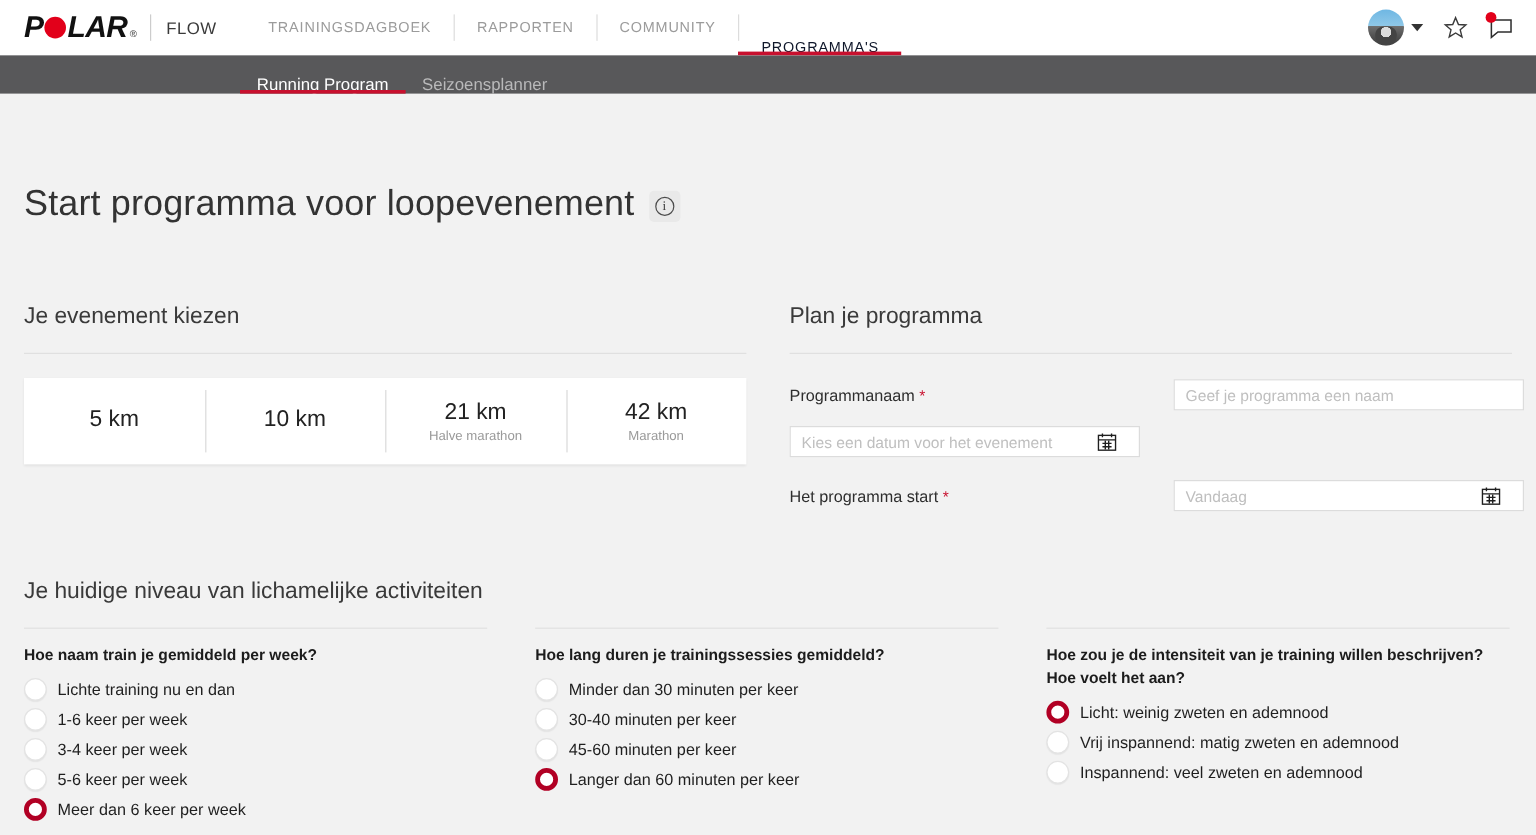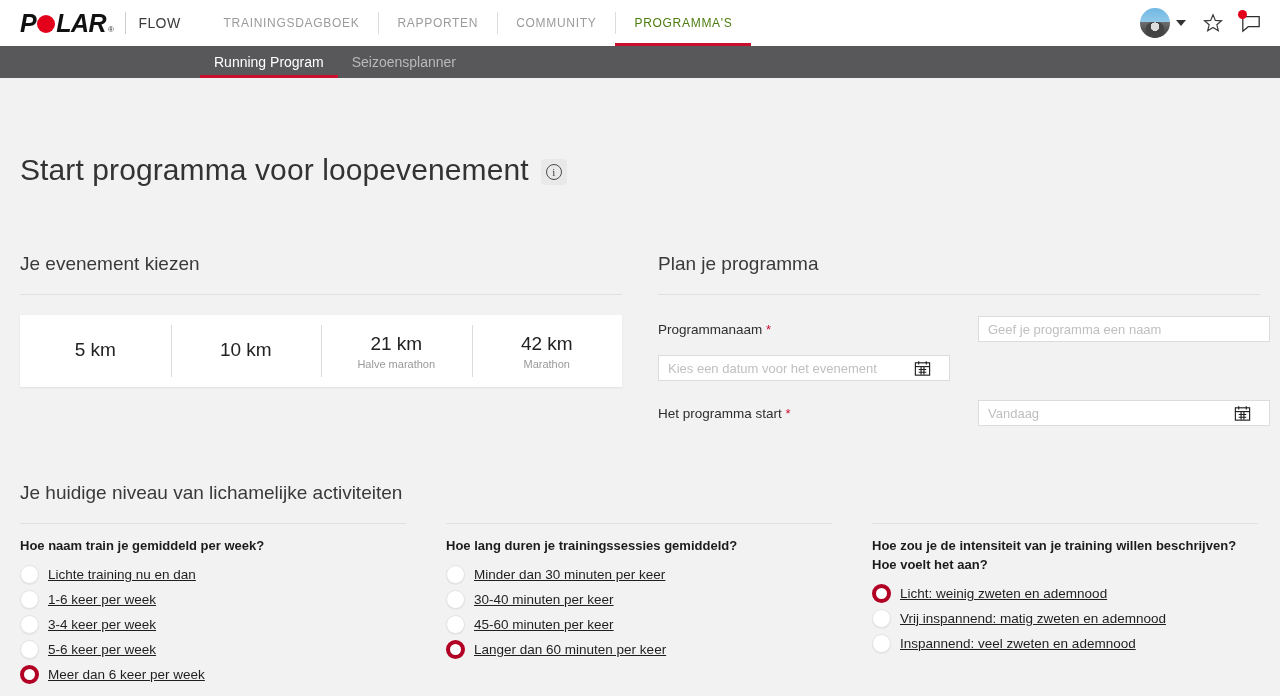--- a/index.html
+++ b/index.html
@@ -75,21 +75,21 @@
     cursor: pointer;
     position: relative;
     height: 46px;
   }
   .mainnav .navitem + .navitem::before {
     content: "";
     position: absolute; left: 0; top: 12px;
     width: 1px; height: 22px;
     background: #dcdcdc;
   }
-  .mainnav .navitem.active { color: #4d7c0f; }
+  .mainnav .navitem.active { color: #0f172a; align-items: flex-end; }
   .mainnav .navitem.active::after {
     content: "";
     position: absolute;
     left: 0; right: 0; bottom: 0;
     height: 3px;
     background: #c8102e;
   }
 
   .topright {
     position: absolute;
@@ -132,21 +132,21 @@
   
   .subnav {
     height: 32px;
     background: #58585a;
     display: flex;
     align-items: stretch;
     padding-left: 200px;
   }
   .subnav .subitem {
     display: flex;
-    align-items: center;
+    align-items: flex-end;
     padding: 0 14px;
     font-size: 14px;
     color: #b9b9ba;
     cursor: pointer;
     position: relative;
   }
   .subnav .subitem.active { color: #ffffff; font-weight: 500; }
   .subnav .subitem.active::after {
     content:"";
     position:absolute; left:0; right:0; bottom:0;
@@ -307,21 +307,21 @@
     border: 1px solid #e3e3e3;
     box-shadow: 0 1px 1px rgba(0,0,0,0.06);
     flex: 0 0 auto;
     margin-right: 9px;
   }
   .radio.checked {
     background: #fff;
     border: 4.5px solid #b10024;
     box-shadow: none;
   }
-  .radio-label { font-size: 13.5px; color: #1f1f1f; text-decoration: underline; }
+  .radio-label { font-size: 13.5px; color: #1f1f1f; }
 </style>
 </head>
 <body>
 
 <div class="topbar">
 
   <div class="logo-wrap">
     <div class="polar-logo">
       <span>P</span>
       <span class="dot-o"></span>

